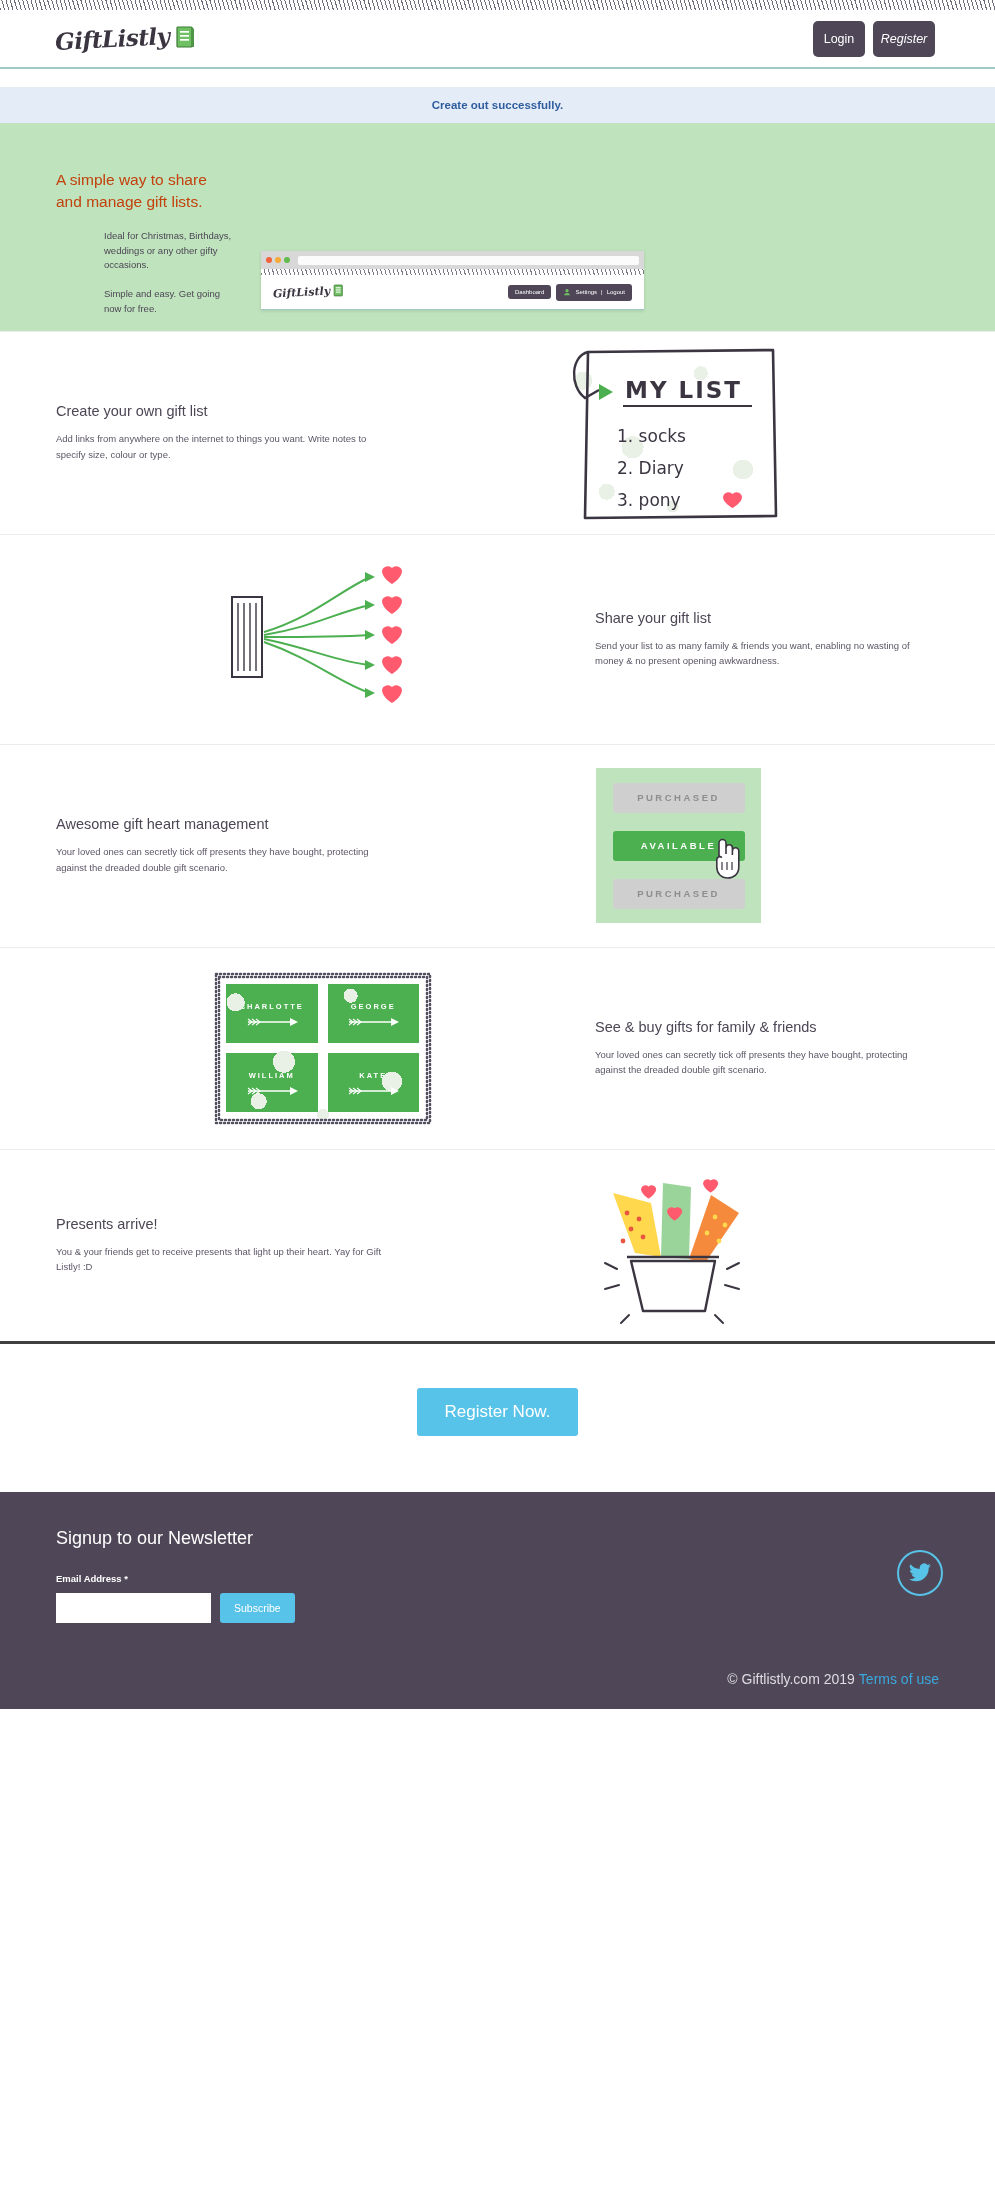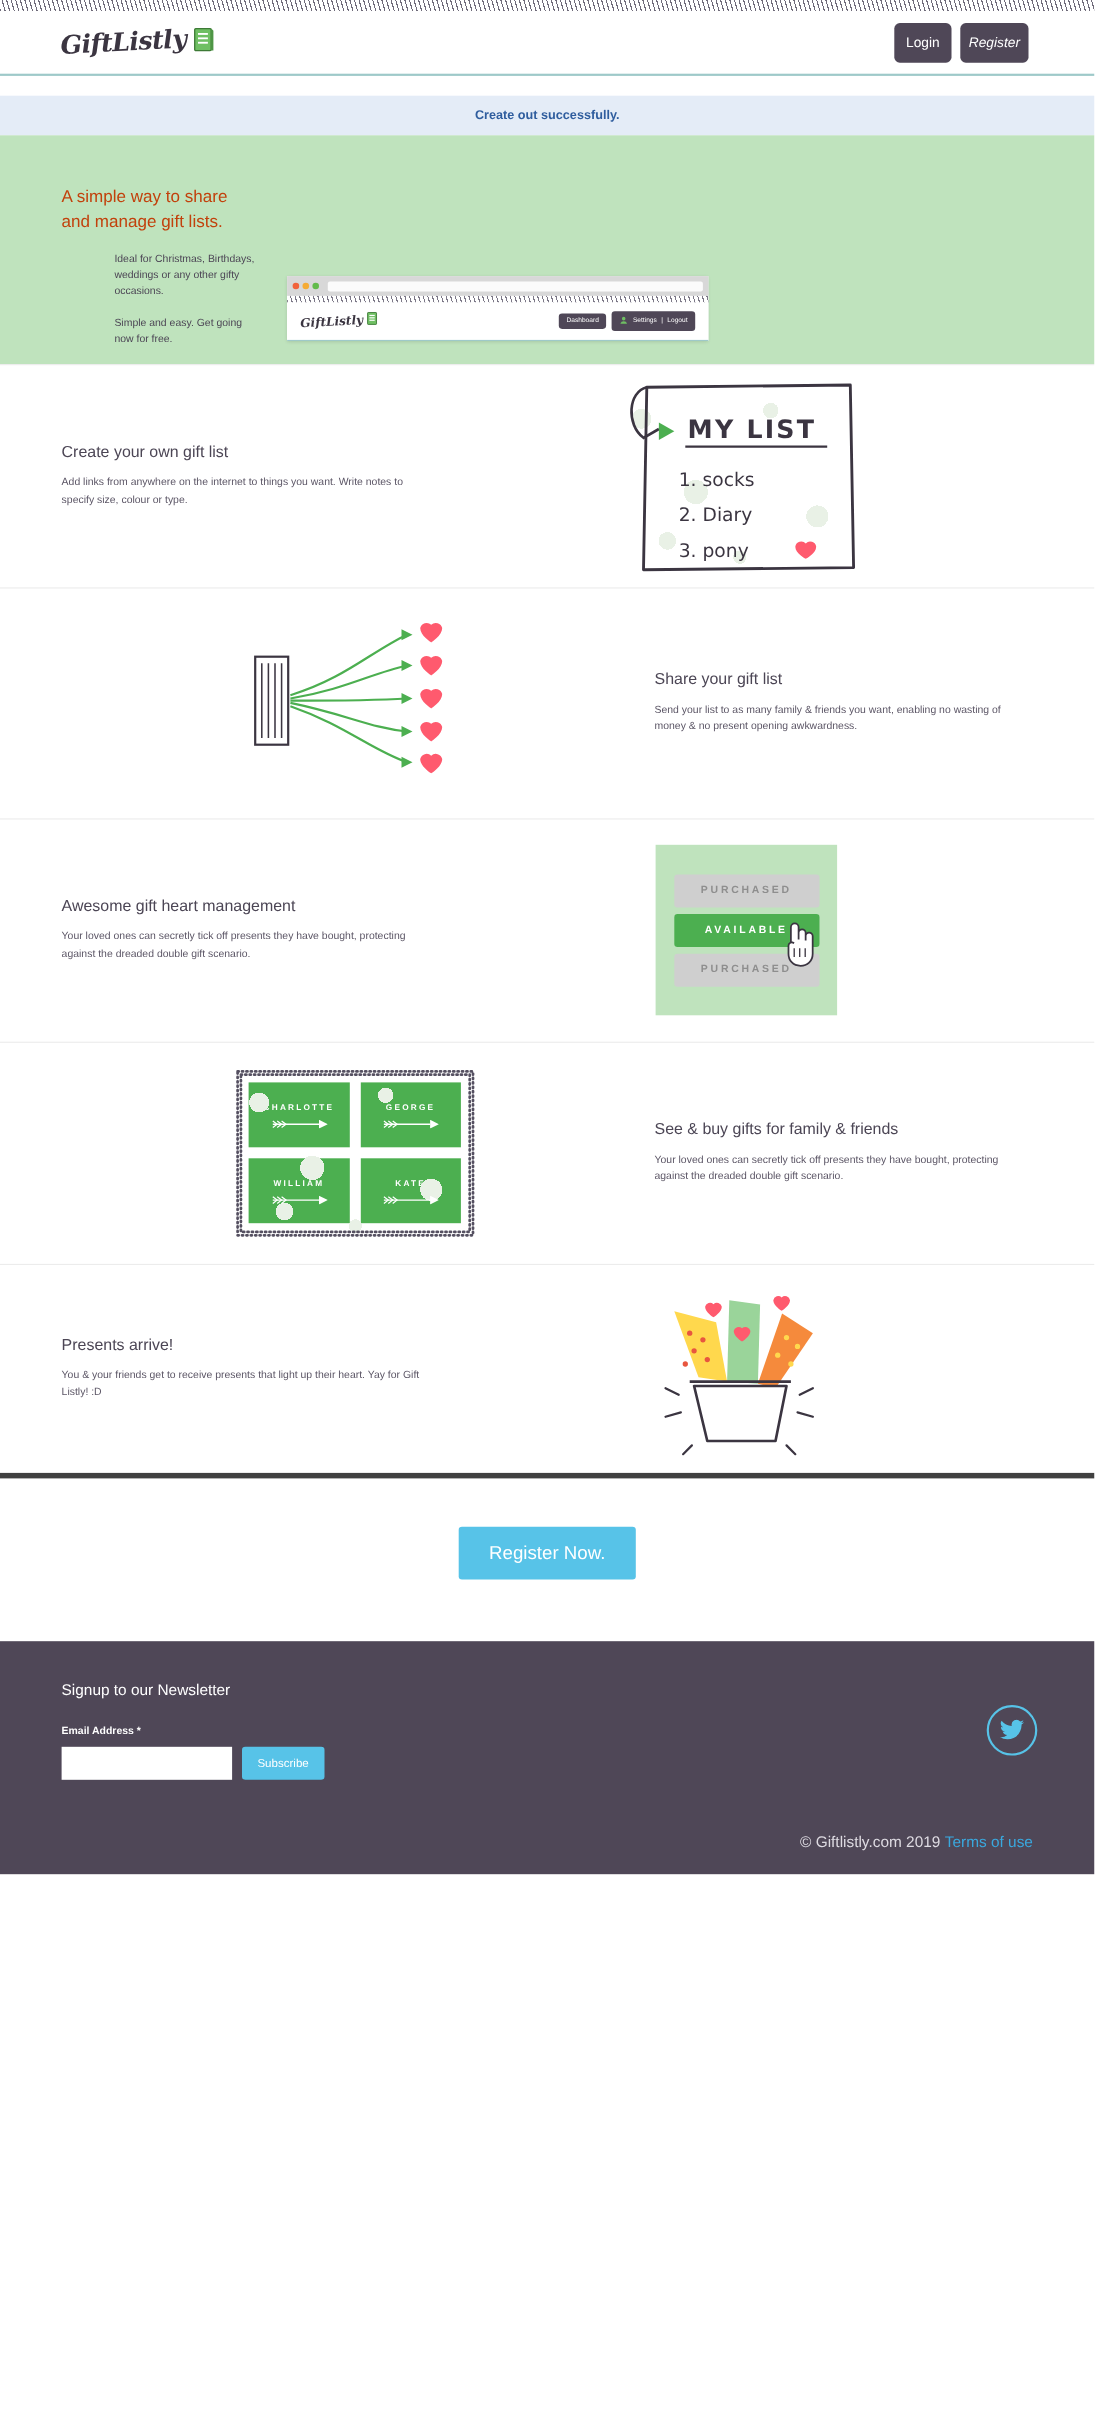--- a/index.html
+++ b/index.html
@@ -154,40 +154,40 @@
   }
   .feature p { font-size: 9.5px; line-height:1.6; color:#5c5666; max-width:335px; }
   .feature .art { flex: 1; display:flex; justify-content:center; align-items:center; }
   .feature.reverse .txt { order:2; padding-left: 6px; }
   .feature.reverse .art { order:1; }
 
   .sec1 { height: 203px; }
   .sec2 { height: 210px; }
   .sec3 { height: 203px; }
   .sec4 { height: 202px; }
-  .sec5 { height: 195px; border-bottom: 5px solid #404040; }
+  .sec5 { height: 195px; border-bottom: 3px solid #404040; }
 
   
   .dots-bg { position:relative; }
   .dots-bg::before {
     content:""; position:absolute; inset:0;
     background-image:
       radial-gradient(circle at 12% 22%, #e9f1e6 0 9px, transparent 9px),
       radial-gradient(circle at 33% 58%, #e9f1e6 0 11px, transparent 11px),
       radial-gradient(circle at 62% 18%, #e9f1e6 0 7px, transparent 7px),
       radial-gradient(circle at 80% 70%, #e9f1e6 0 10px, transparent 10px),
       radial-gradient(circle at 22% 82%, #e9f1e6 0 8px, transparent 8px),
       radial-gradient(circle at 50% 90%, #e9f1e6 0 6px, transparent 6px);
   }
 
   
   .pa-wrap {
     width: 165px; height:155px; background:#bfe3bd;
     display:flex; flex-direction:column; align-items:center; justify-content:center;
-    gap:6px; position:relative;margin-left:12px;
+    gap:18px; position:relative;margin-left:12px;
   }
   .pa-pill {
     width: 132px; height:30px; display:flex; align-items:center; justify-content:center;
     font-size:9.5px; letter-spacing:2.5px; font-weight:bold; border-radius:3px;
   }
   .pa-pill.grey { background:#cfcfcf; color:#8e8e8e; }
   .pa-pill.green { background:#4caf50; color:#ffffff; }
 
   
   .ff-wrap {
@@ -209,21 +209,21 @@
   
   .cta { text-align:center; padding: 44px 0 56px 0; background:#fff; }
   .cta-btn {
     display:inline-block; background:#57c3e8; color:#fff;
     font-size:17px; padding: 14px 28px; border:none; border-radius:3px;
     font-family:"Liberation Sans", sans-serif; cursor:pointer;
   }
 
   
   .footer { background:#4f4757; padding: 36px 56px 0 56px; position:relative; }
-  .footer h3 { color:#fff; font-size:14px; font-weight:normal; margin-bottom:24px; }
+  .footer h3 { color:#fff; font-size:18px; font-weight:normal; margin-bottom:24px; }
   .footer label { color:#fff; font-size:9.5px; font-weight:bold; display:block; margin-bottom:9px; }
   .nl-row { display:flex; gap:9px; align-items:center; }
   .nl-input {
     width: 155px; height:30px; border:none; background:#fff;
     padding:0 8px; font-family:"Liberation Sans", sans-serif; font-size:10px;
   }
   .nl-btn {
     background:#57c3e8; color:#fff; border:none; border-radius:3px;
     height:30px; padding:0 14px; font-size:10.5px; cursor:pointer;
     font-family:"Liberation Sans", sans-serif;

